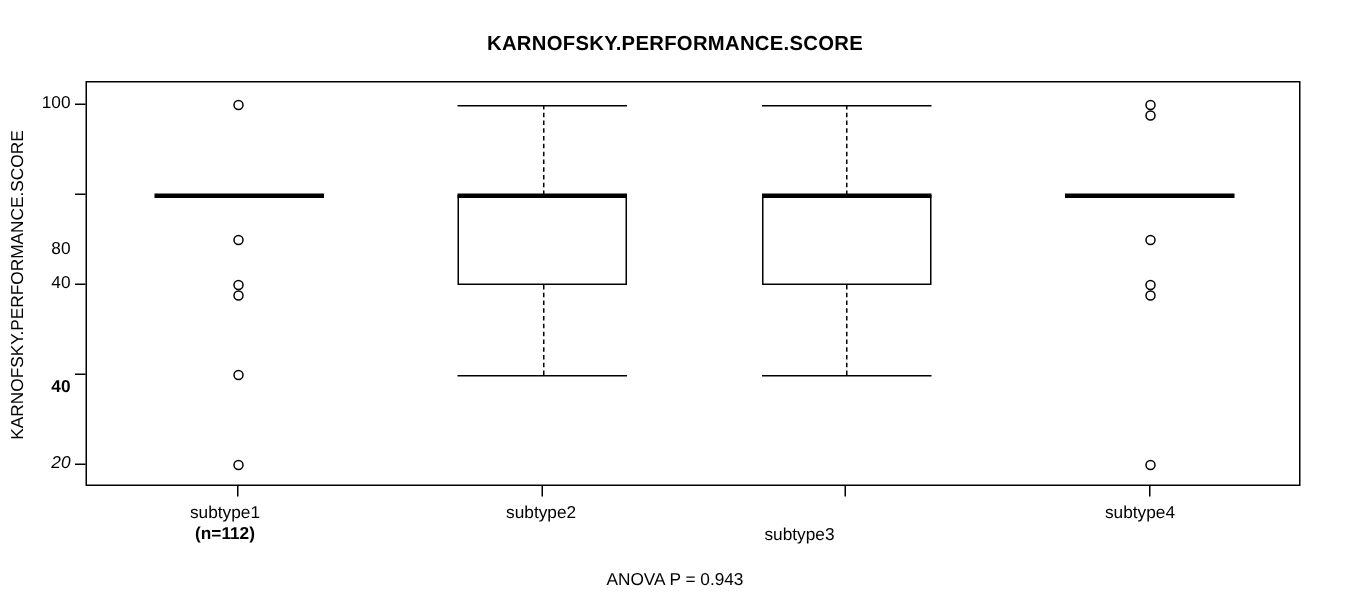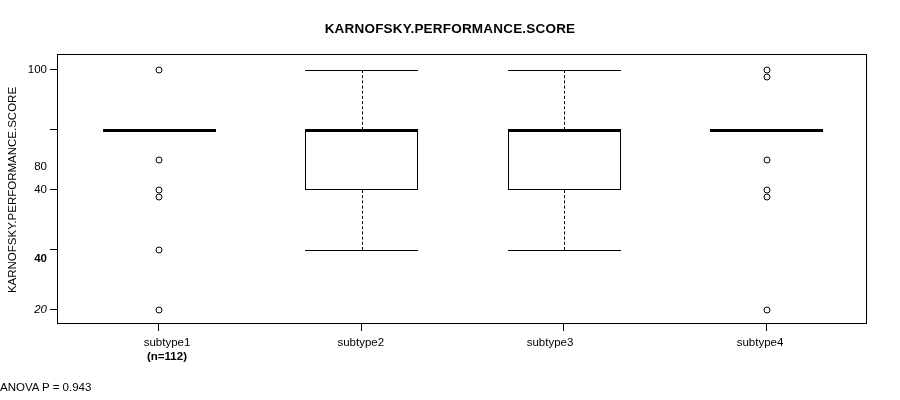--- a/index.html
+++ b/index.html
@@ -36,21 +36,21 @@
     transform-origin: left top;
     transform: rotate(-90deg) translate(-50%, 0);
     white-space: nowrap;
     font-size: 11.5px;
   }
   .footnote {
     position: absolute;
     top: 381px;
     left: 0;
     width: 900px;
-    text-align: left;
+    text-align: center;
     font-size: 11.5px;
   }
   .plot-frame {
     position: absolute;
     left: 57px;
     top: 54px;
     width: 810px;
     height: 270px;
     border: 1px solid #000000;
     box-sizing: border-box;
@@ -178,24 +178,24 @@
         <div class="outlier" style="left: 708.75px; top: 22px;"></div>
         <div class="outlier" style="left: 708.75px; top: 105px;"></div>
         <div class="outlier" style="left: 708.75px; top: 135px;"></div>
         <div class="outlier" style="left: 708.75px; top: 142px;"></div>
         <div class="outlier" style="left: 708.75px; top: 255px;"></div>
       </div>
   </div>
 
   <div id="xticks">
       <div class="xtick-mark" style="left: 158.25px;"></div>
-      <div class="xtick-label" style="left: 167px; text-align: center;"><span>subtype1</span><span class="n">(n=112)</span></div>
+      <div class="xtick-label" style="left: 150px; text-align: center;"><span>subtype1</span><span class="n">(n=112)</span></div>
       <div class="xtick-mark" style="left: 360.75px;"></div>
       <div class="xtick-label" style="left: 360.75px;"><span>subtype2</span></div>
       <div class="xtick-mark" style="left: 563.25px;"></div>
-      <div class="xtick-label" style="left: 550px;"><span>subtype3</span></div>
+      <div class="xtick-label" style="left: 533px; margin-top: 15px;"><span>subtype3</span></div>
       <div class="xtick-mark" style="left: 765.75px;"></div>
       <div class="xtick-label" style="left: 760px;"><span>subtype4</span></div>
     </div>
 
   <div class="footnote">ANOVA P = 0.943</div>
 
 </div>
 
 </body></html>

